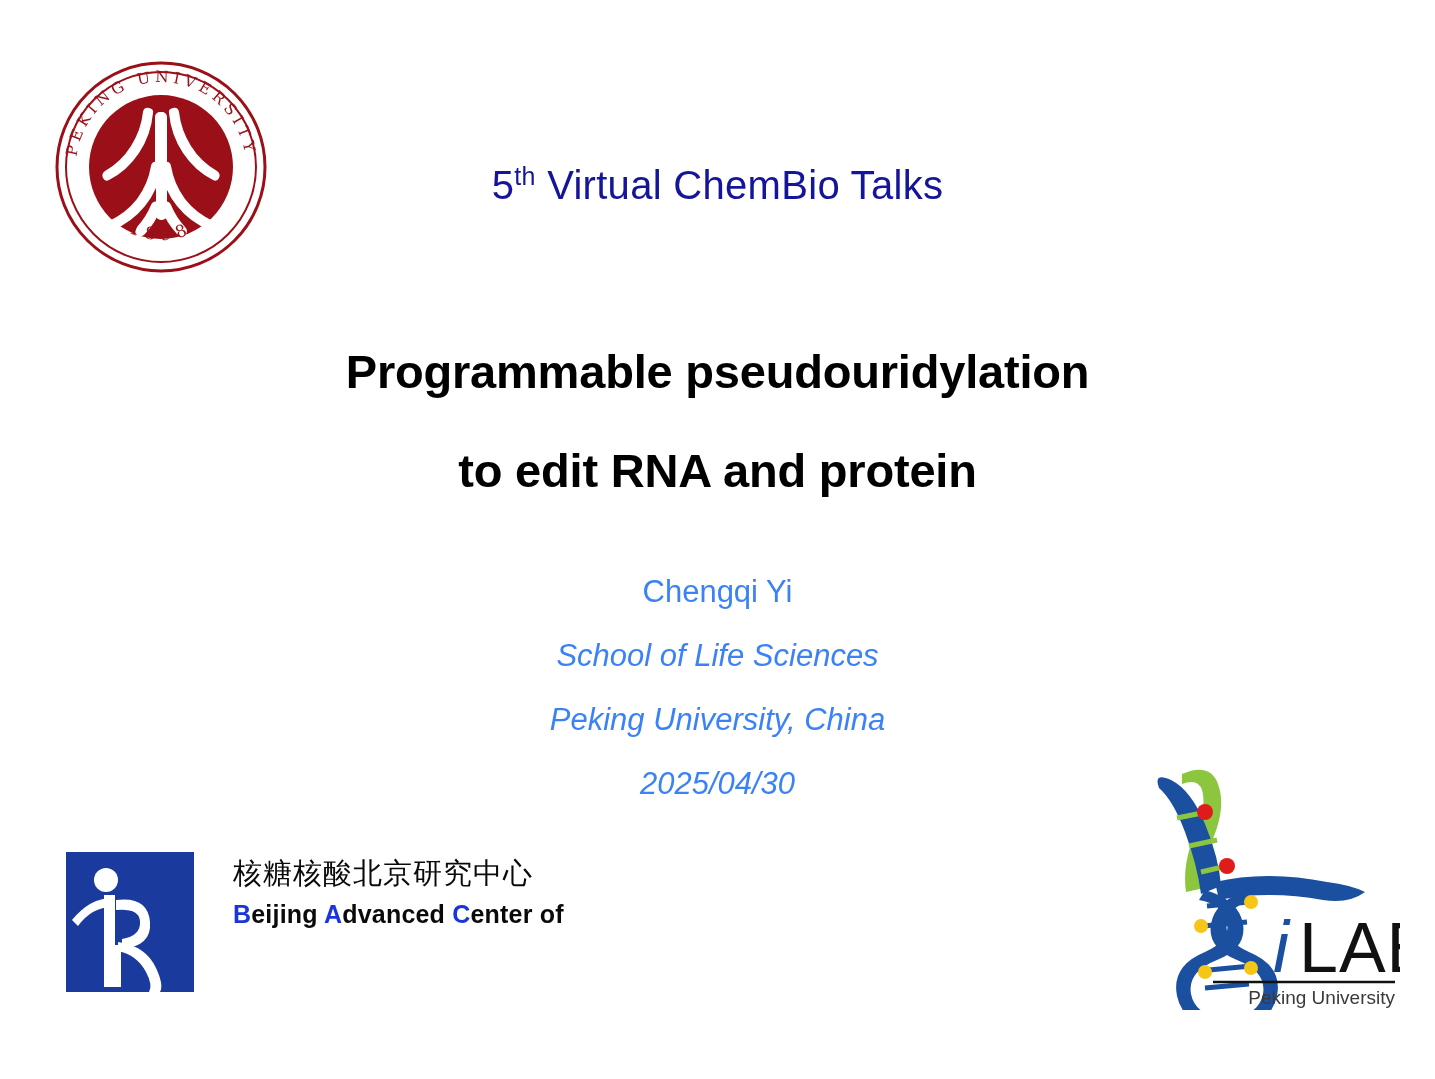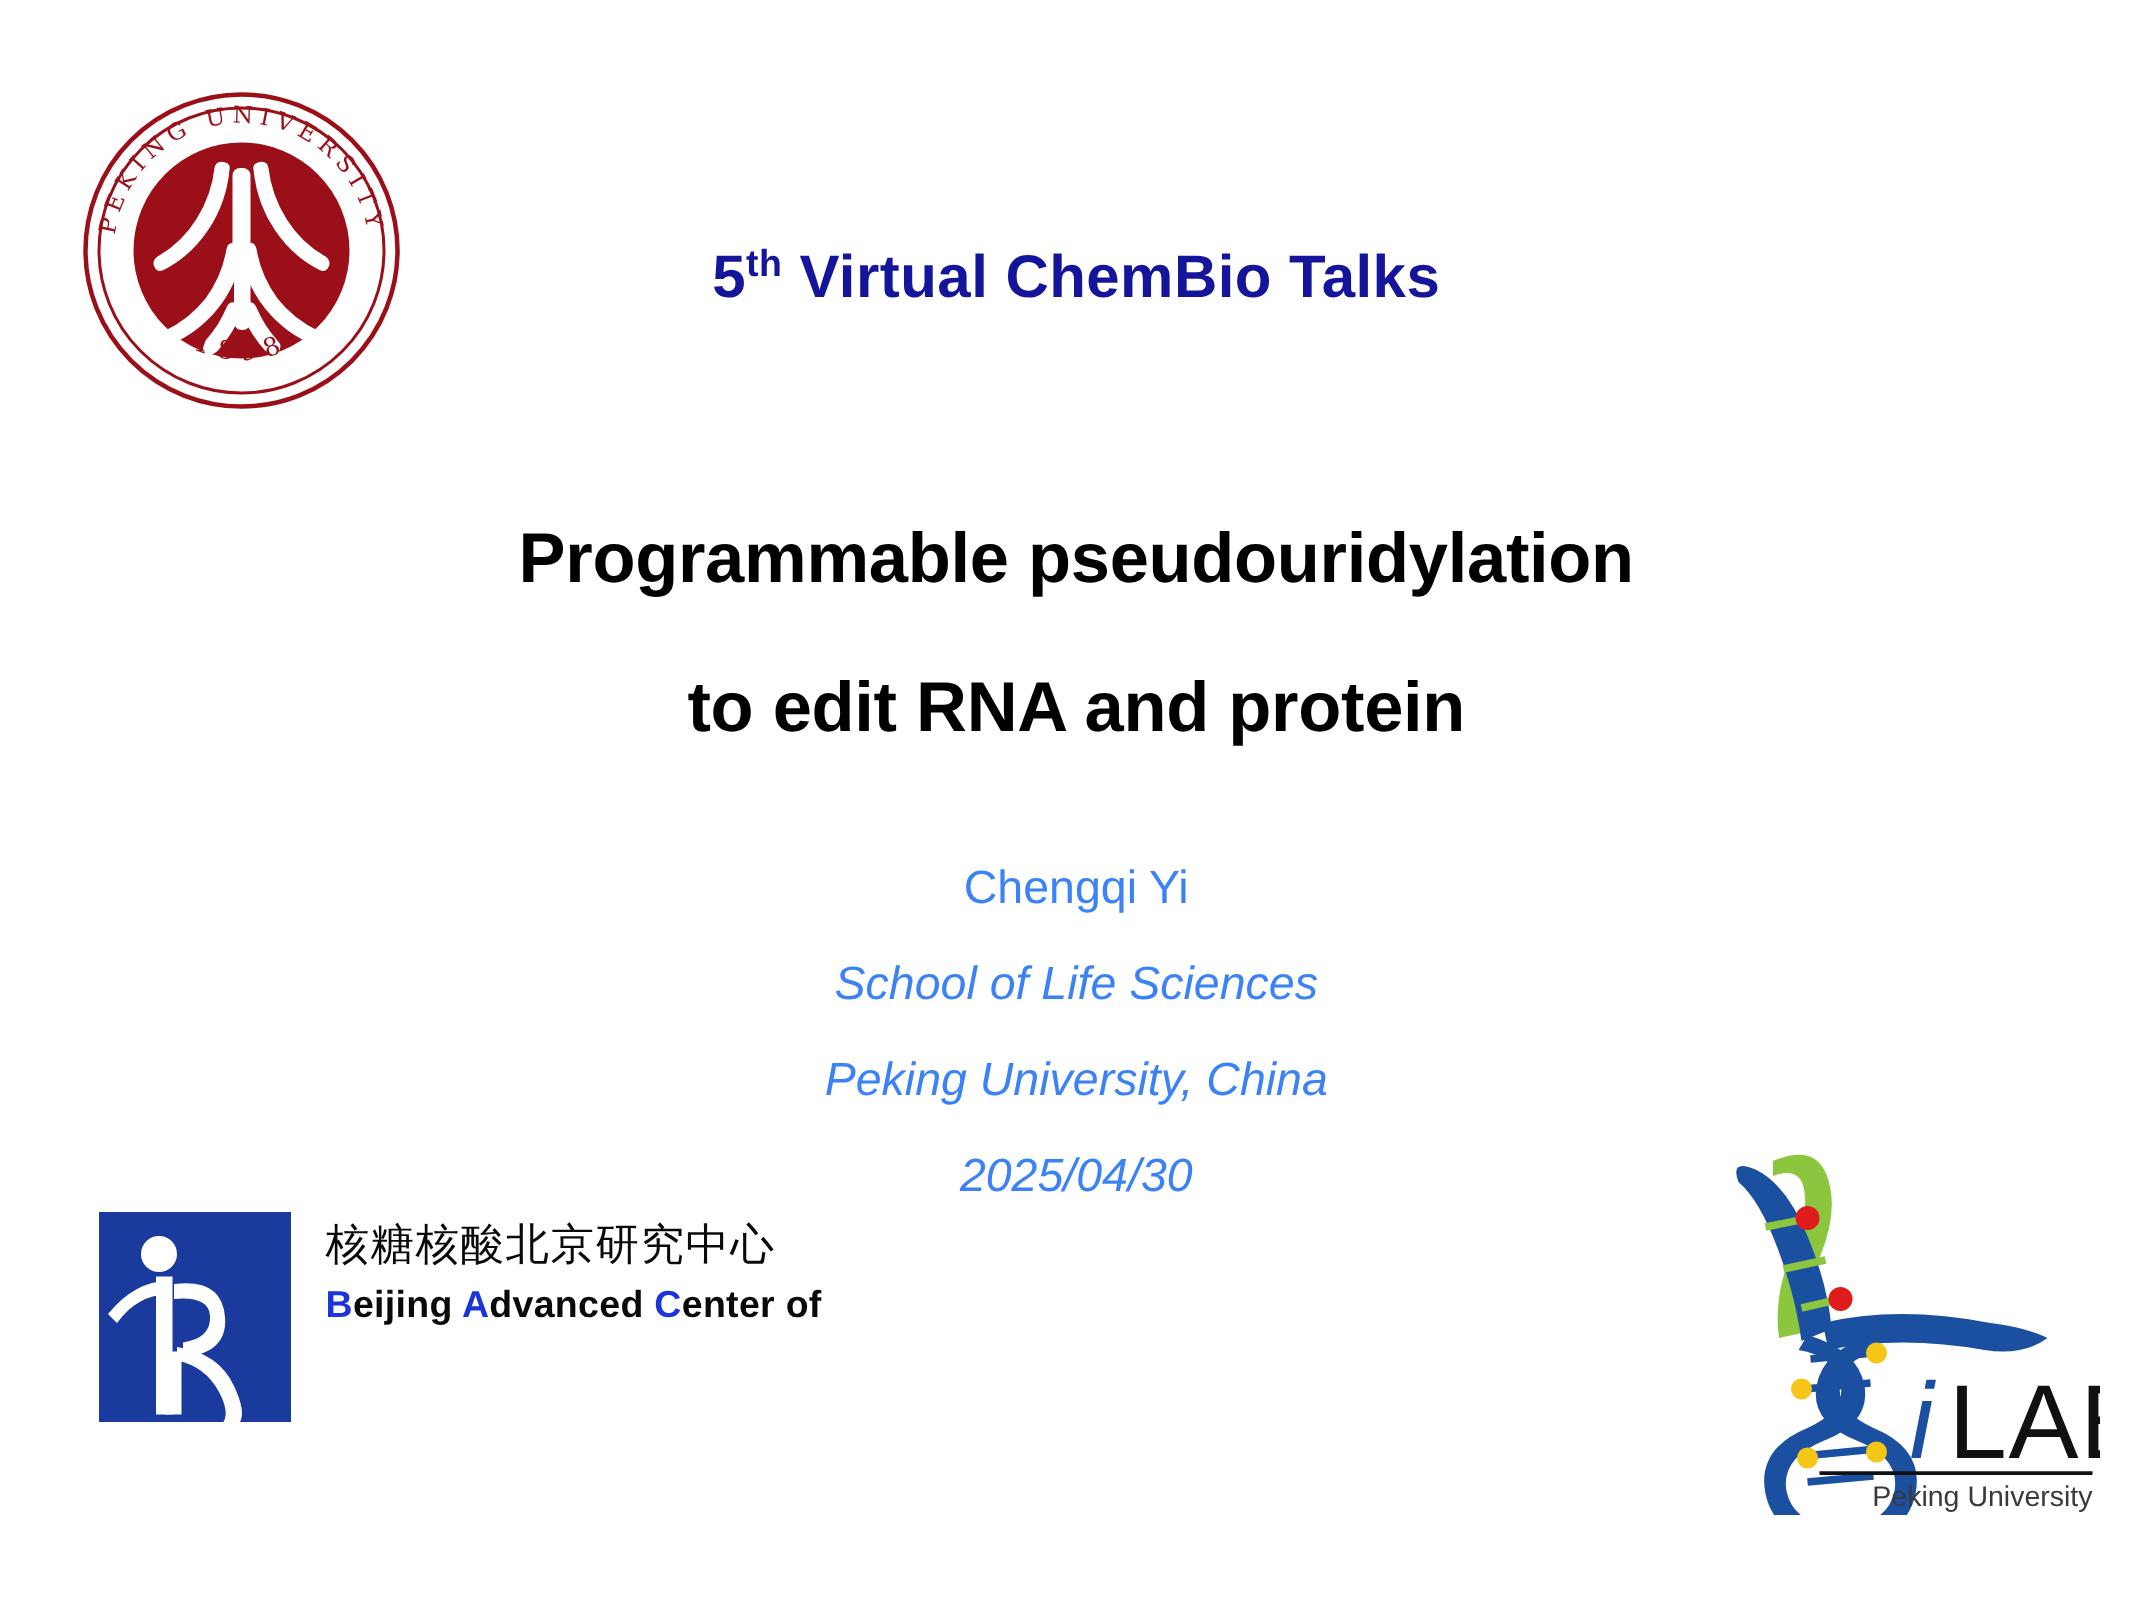--- a/index.html
+++ b/index.html
@@ -33,21 +33,21 @@
   .pku-seal svg { display: block; width: 100%; height: 100%; }
 
   
   .event-title {
     position: absolute;
     left: 0;
     top: 163px;
     width: 1435px;
     text-align: center;
     font-size: 40px;
-    font-weight: bold;
+    font-weight: normal;
     color: #15159b;
     letter-spacing: 0.3px;
   }
   .event-title .ord {
     font-size: 25px;
     vertical-align: super;
     line-height: 0;
   }
 
   
@@ -80,23 +80,24 @@
     font-size: 31px;
     line-height: 64px;
     color: #3b82f6;
   }
   .author-block .aline.italic { font-style: italic; }
 
   
   .bacrb-logo {
     position: absolute;
     left: 66px;
-    top: 808px;
+    top: 852px;
     display: flex;
     align-items: flex-start;
+    gap: 16px;
   }
   .bacrb-mark {
     width: 128px;
     height: 140px;
     flex: none;
   }
   .bacrb-mark svg { display: block; width: 100%; height: 100%; }
   .bacrb-text {
     margin-left: 23px;
     padding-top: 2px;

